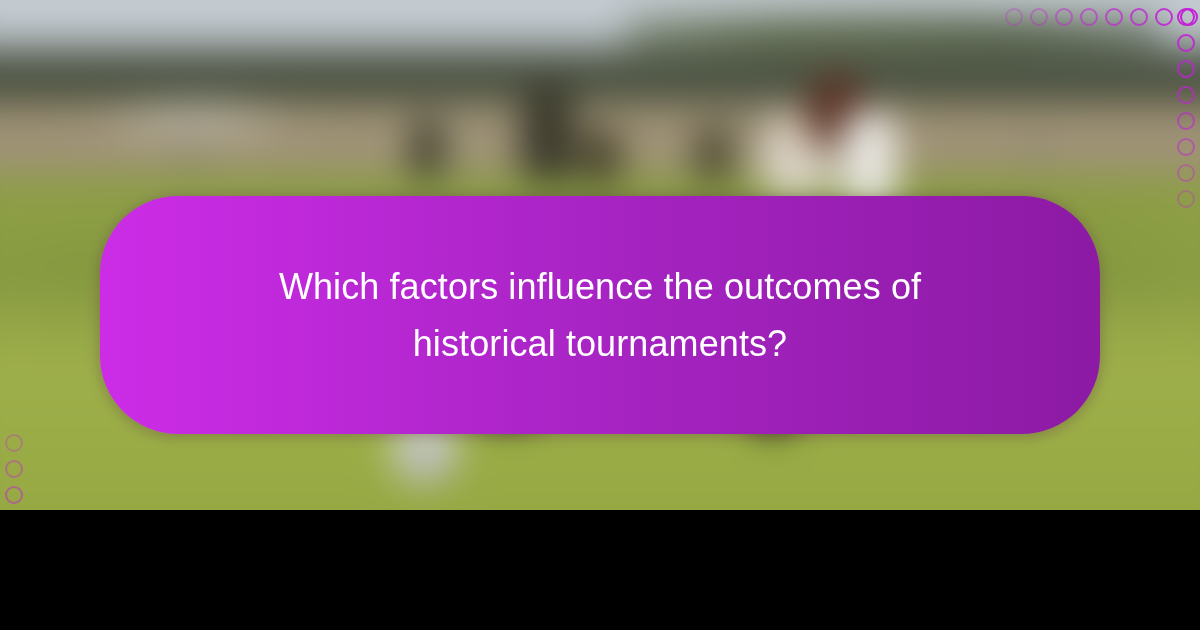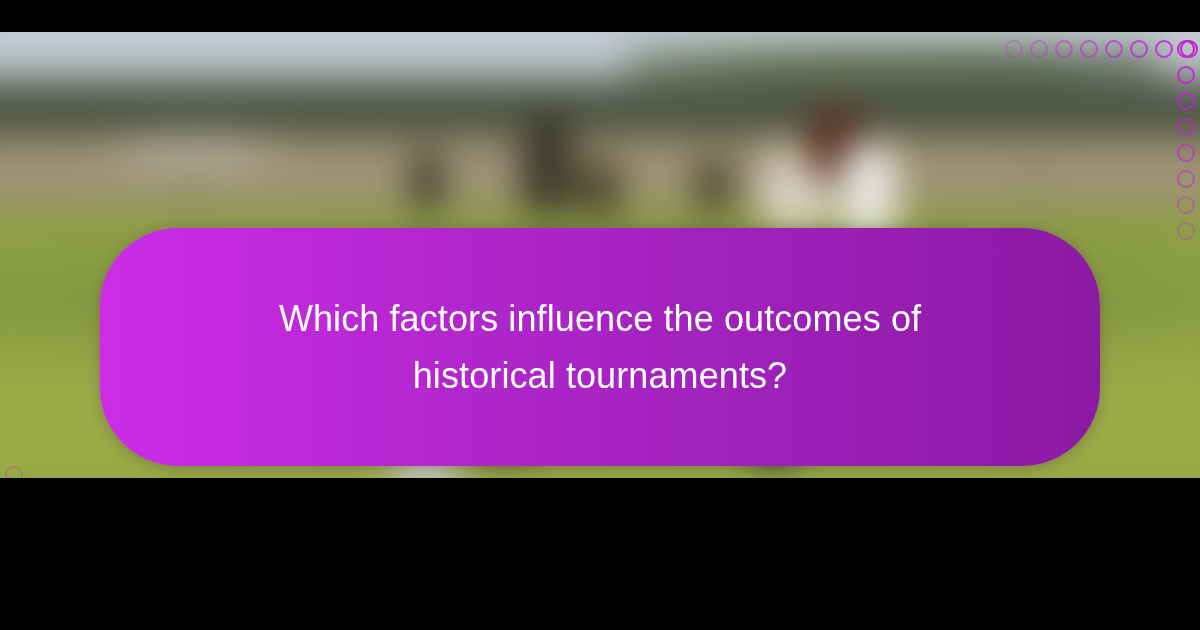--- a/index.html
+++ b/index.html
@@ -7,23 +7,22 @@
     padding: 0;
     background: #000;
   }
   body {
     font-family: "Liberation Sans", sans-serif;
   }
 
   #stage {
     position: relative;
     width: 1200px;
-    height: 446px;
+    height: 510px;
     overflow: hidden;
-    margin-top: 32px;
   }
 
   
   .bg-photo {
     position: absolute;
     inset: -40px;
     background-color: #9aad45;
     filter: blur(18px);
   }
   .bg-layer { position: absolute; inset: 0; }

